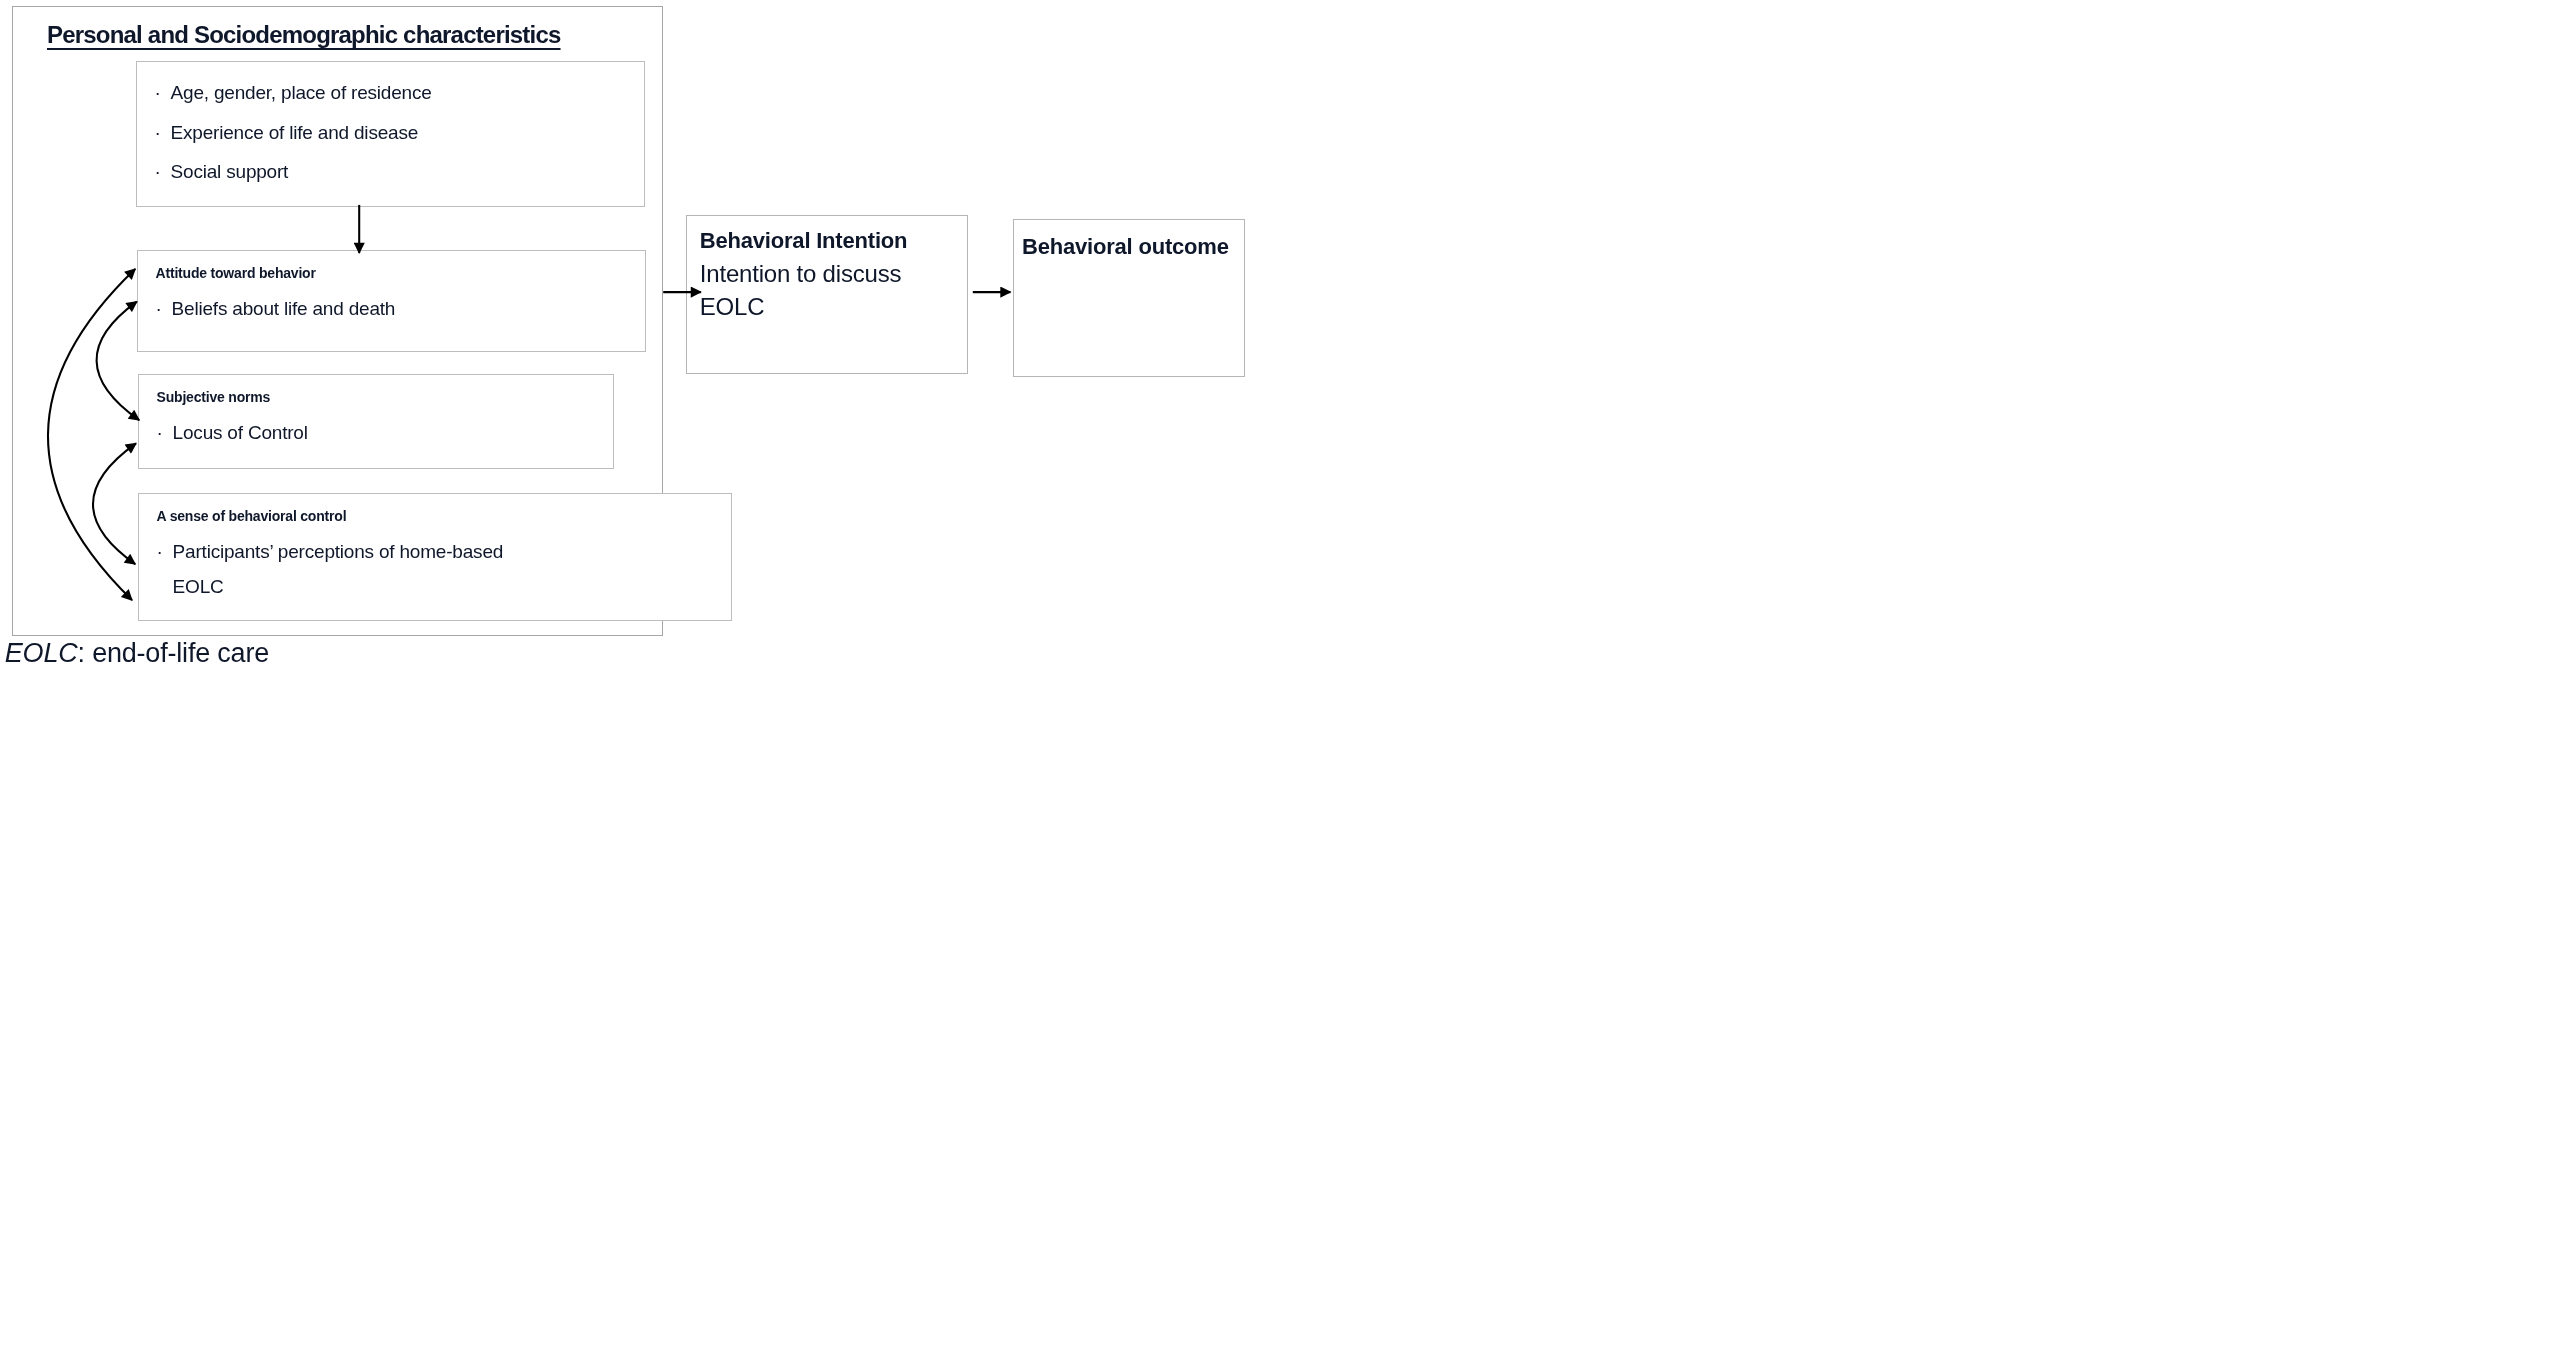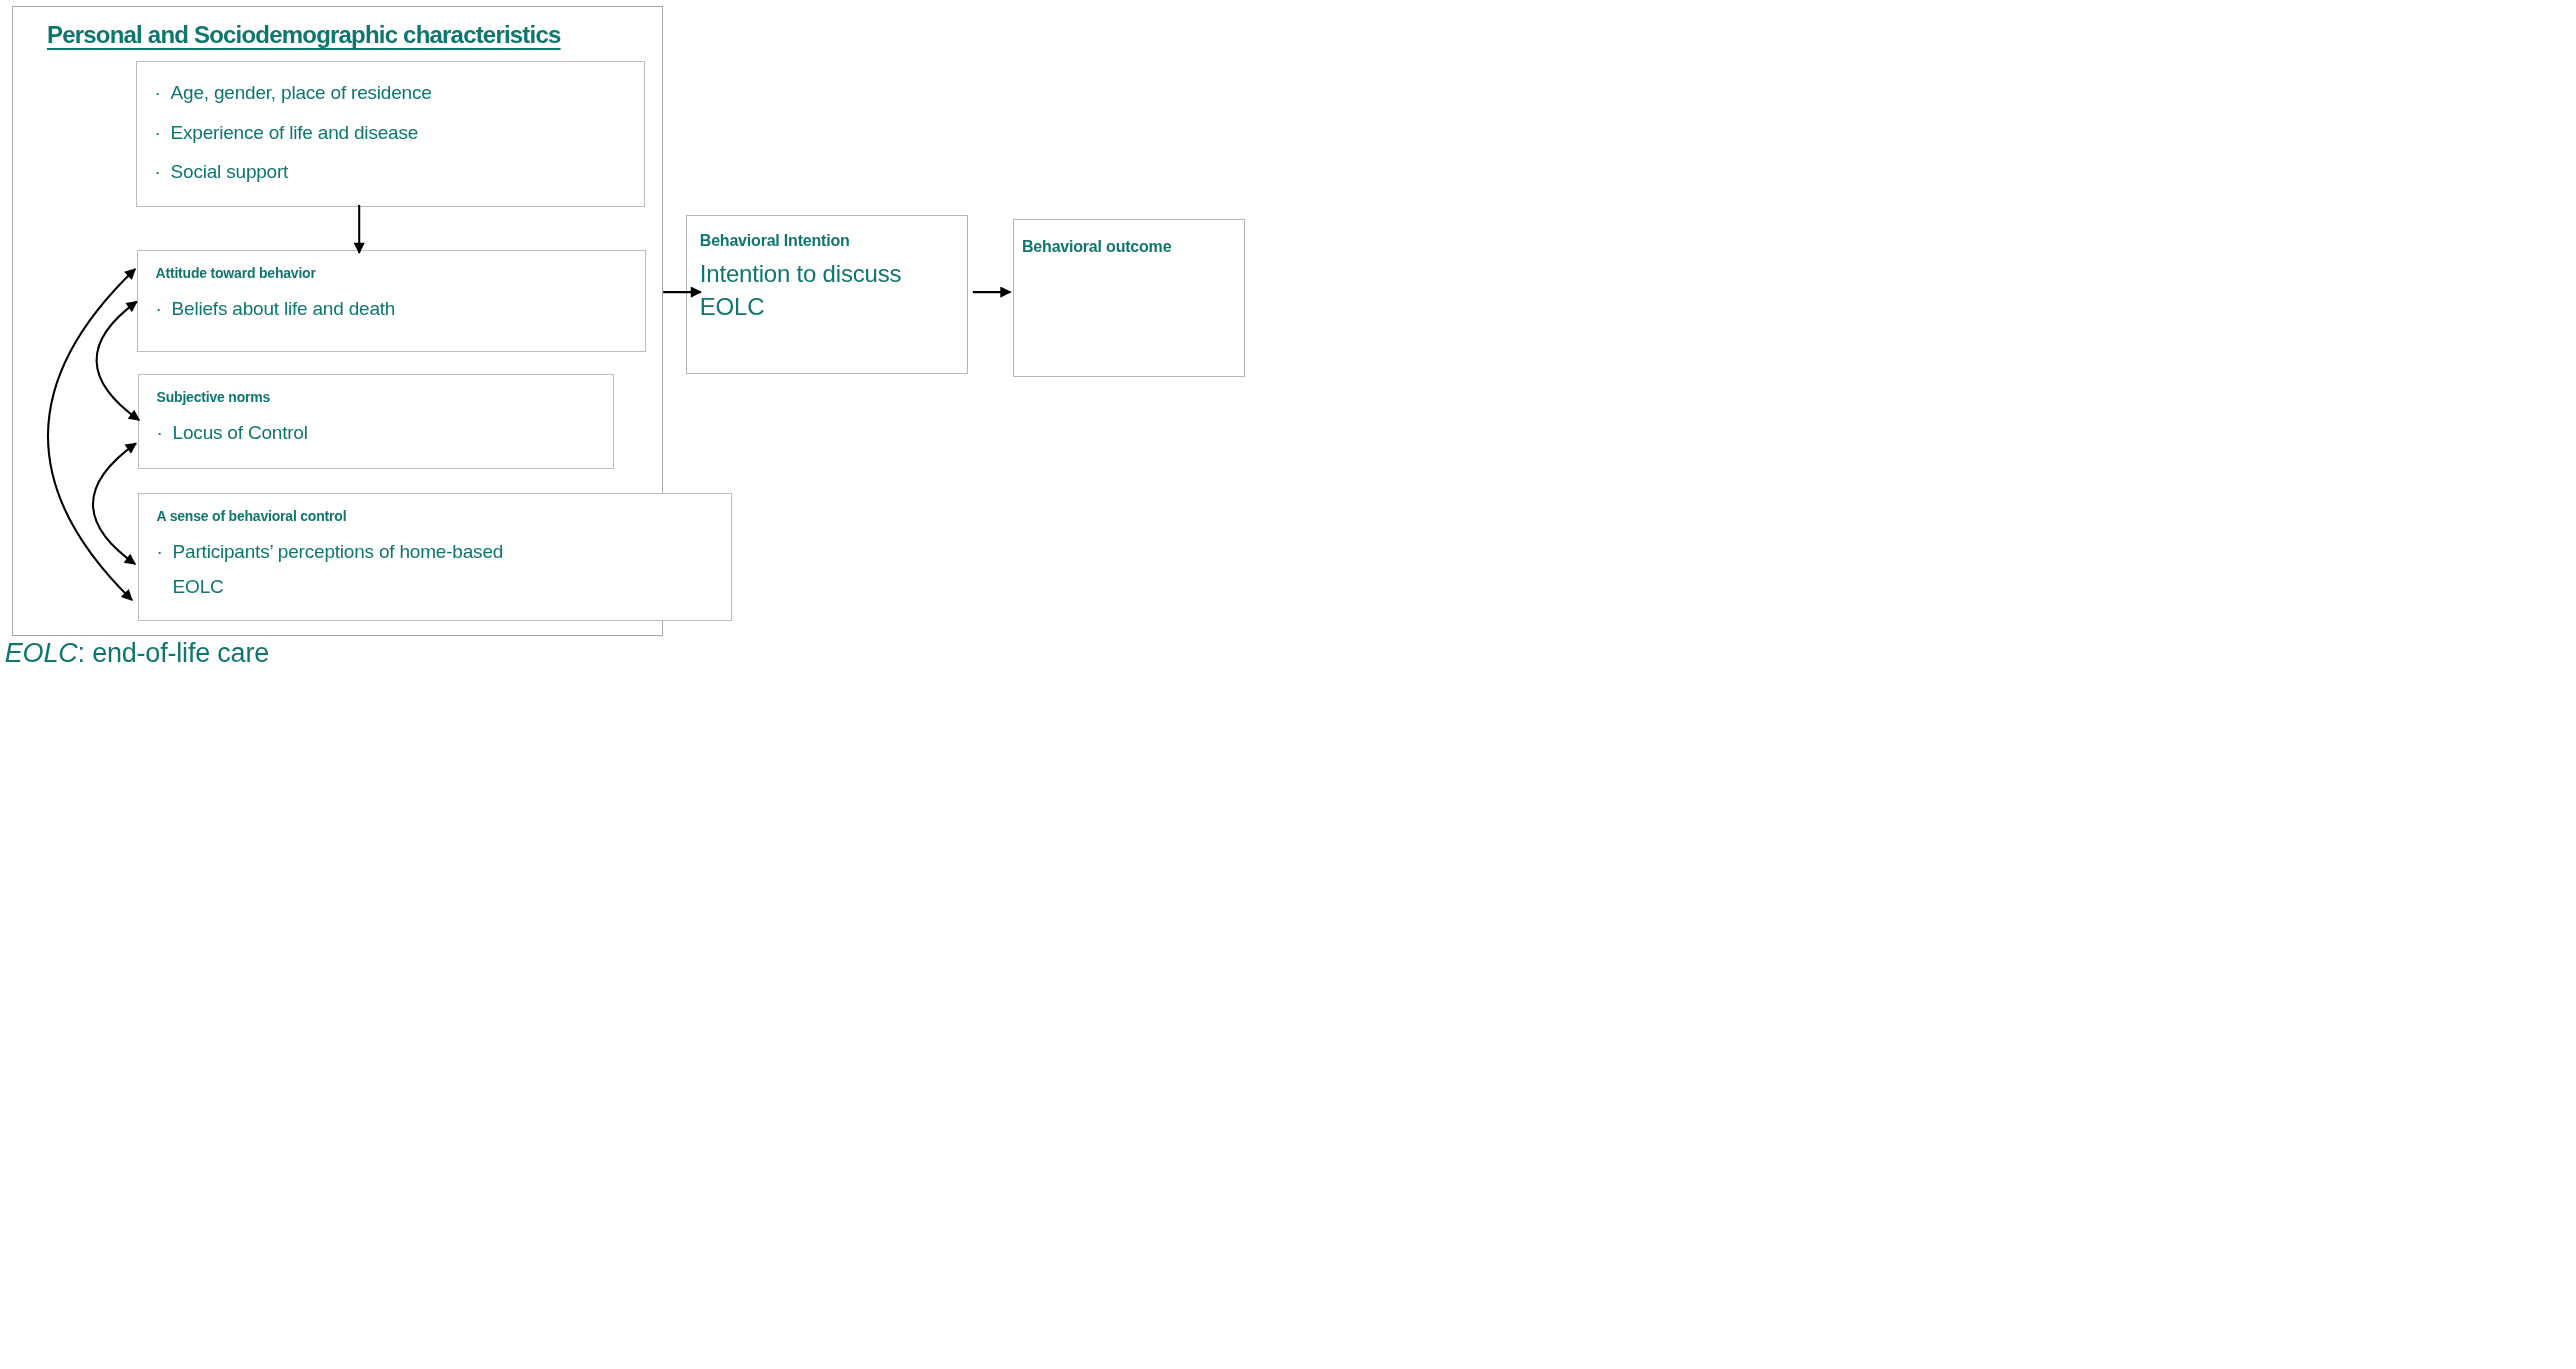--- a/index.html
+++ b/index.html
@@ -1,18 +1,18 @@
 <!DOCTYPE html>
 <html style="font-size:12.8px"><head>
 <meta charset="utf-8">
 <style>
   html,body{margin:0;padding:0;background:#ffffff;}
   .canvas{
     position:relative;width:1288px;height:685px;background:#ffffff;
-    font-family:"Liberation Sans", sans-serif;color:#0f766e;overflow:hidden;
+    font-family:"Liberation Sans", sans-serif;color:#0f172a;overflow:hidden;
     letter-spacing:-0.2px;
   }
   .box{position:absolute;background:#ffffff;box-sizing:border-box;}
   .outer{left:12px;top:5.6px;width:651px;height:630px;border:1.6px solid #a6a6a6;}
   .outer-title{
     position:absolute;left:34px;top:14.4px;font-size:24px;font-weight:bold;letter-spacing:-0.8px;
     text-decoration:underline;text-decoration-thickness:2.4px;text-underline-offset:4.8px;
   }
   .inner{border:1.6px solid #bdbdbd;}
   .demo{left:136px;top:61px;width:509px;height:146px;padding:12.8px 0 0 17.6px;
@@ -21,21 +21,21 @@
   .norm{left:138px;top:374px;width:476px;height:95px;padding:11.2px 0 0 17.6px;}
   .ctrl{left:138px;top:493px;width:594px;height:128px;padding:11.2px 0 0 17.6px;}
   .right{border:1.6px solid #b5b5b5;}
   .bi{left:686px;top:215px;width:282px;height:159px;padding:8px 0 0 12.8px;}
   .bo{left:1013px;top:219px;width:232px;height:158px;padding:9.6px 0 0 8px;}
   .box-title{font-size:14px;font-weight:bold;line-height:22.4px;}
   .item{display:flex;line-height:35px;font-size:19px;}
   .att .item,.norm .item,.ctrl .item{margin-top:6.4px;}
   .bullet{width:16px;flex:0 0 16px;text-align:left;}
   .item-text{max-width:384px;}
-  .rt-title{font-size:16px;font-weight:bold;line-height:33px;}
+  .rt-title{font-size:22px;font-weight:bold;line-height:33px;}
   .rt-body{font-size:24px;line-height:33px;}
   .bi .rt-body{max-width:216px;}
   .bo .rt-body{max-width:212px;}
   .caption{position:absolute;left:4.8px;top:638px;font-size:27px;}
   .caption .abbr{font-style:italic;}
   svg.arrows{position:absolute;left:0;top:0;width:1288px;height:685px;pointer-events:none;}
 </style>
 </head>
 <body>
 

